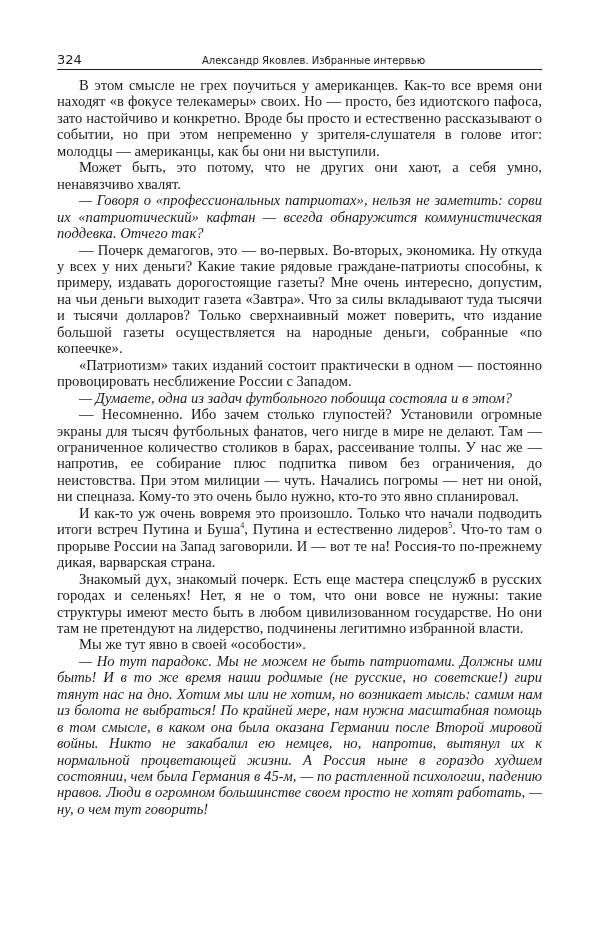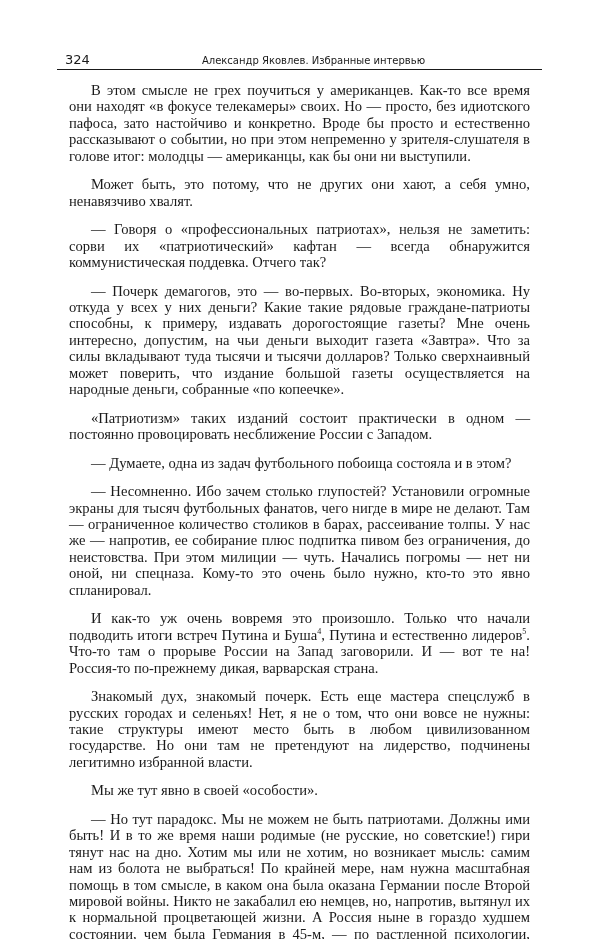--- a/index.html
+++ b/index.html
@@ -1,23 +1,23 @@
 <!DOCTYPE html>
 <html><head>
 <meta charset="utf-8">
 <style>
   html, body { margin:0; padding:0; background:#ffffff; }
   body { width:600px; height:939px; position:relative; overflow:hidden; }
   .page { position:absolute; left:57px; top:52px; width:485px; color:#1a1a1a; }
   .running-head { display:flex; align-items:baseline; height:17px; border-bottom:1.5px solid #1a1a1a; font-family:"DejaVu Sans", sans-serif; font-size:11px; position:relative; }
-  .folio { font-size:13px; position:absolute; left:8px; bottom:2px; }
+  .folio { font-size:13px; position:absolute; left:0; bottom:2px; }
   .head-title { position:absolute; left:8px; right:0; text-align:center; bottom:3px; font-size:10px; padding-left:20px; }
   .body { margin-top:7px; font-family:"Liberation Serif", serif; font-size:14.6px; line-height:16.45px; text-align:justify; hyphens:manual; }
-  .body p { margin:12px; text-indent:22px; }
-  .body p.it { }
+  .body p { margin:0; text-indent:22px; }
+  .body p.it { font-style:italic; }
   sup { font-size:8px; line-height:0; vertical-align:super; }
 </style>
 </head>
 <body>
 
 <div class="page">
   <div class="running-head">
     <span class="folio">324</span>
     <span class="head-title">Александр Яковлев. Избранные интервью</span>
   </div>

